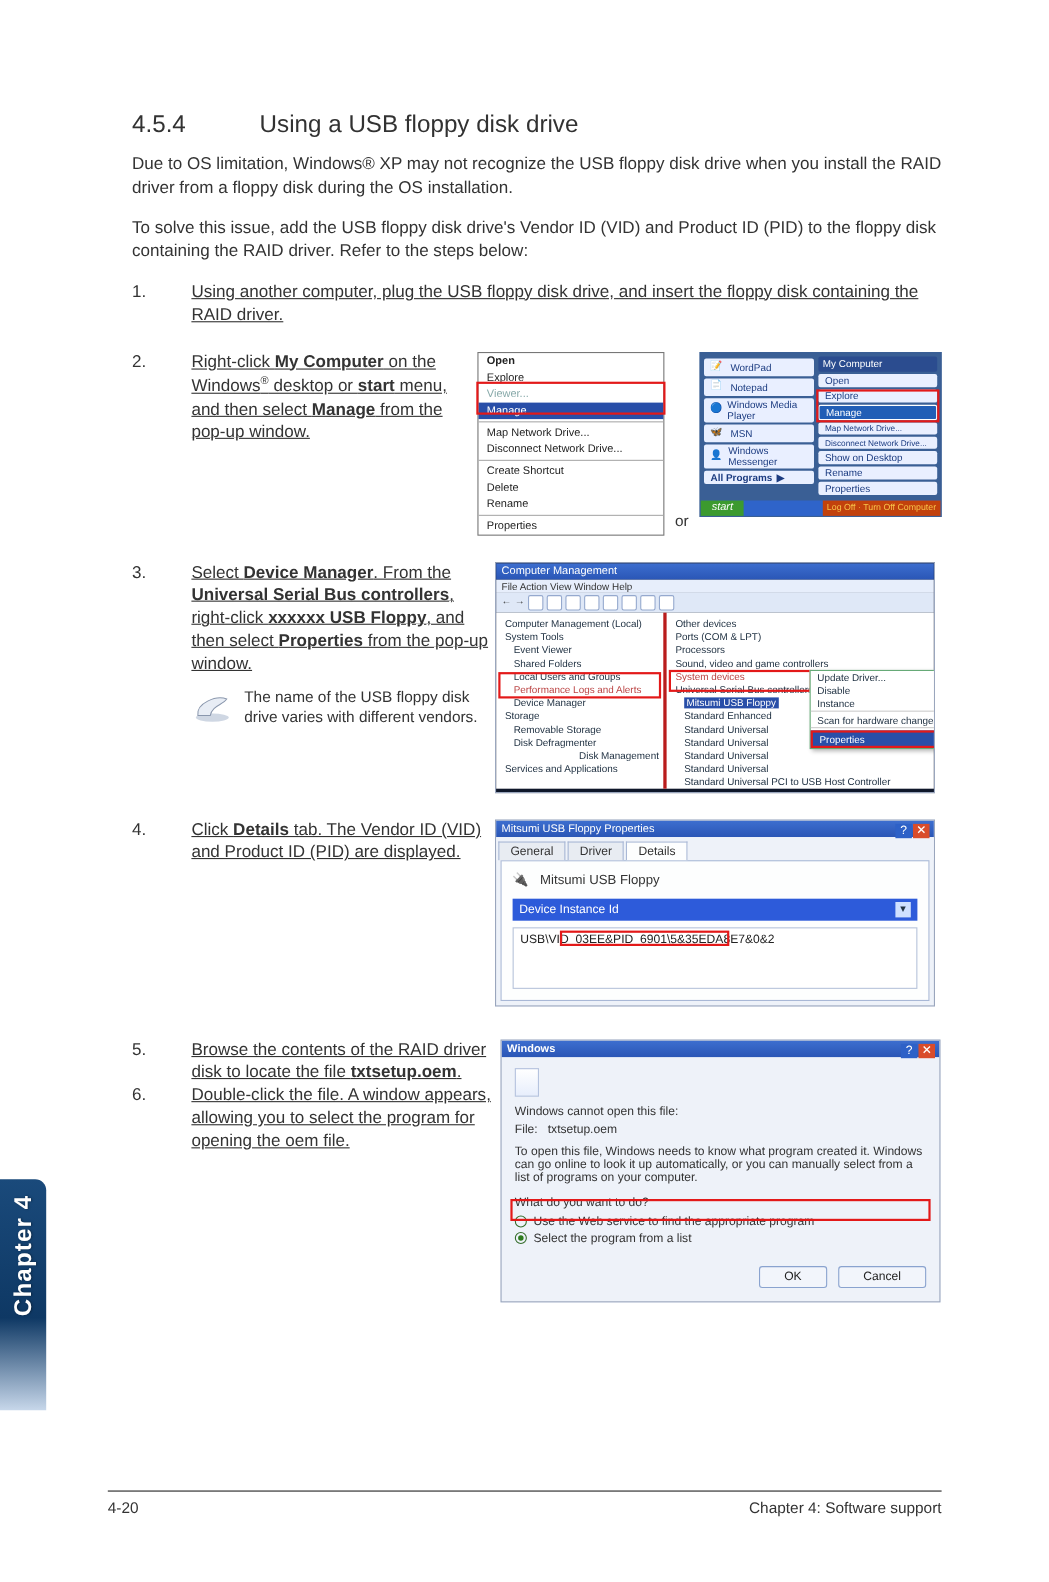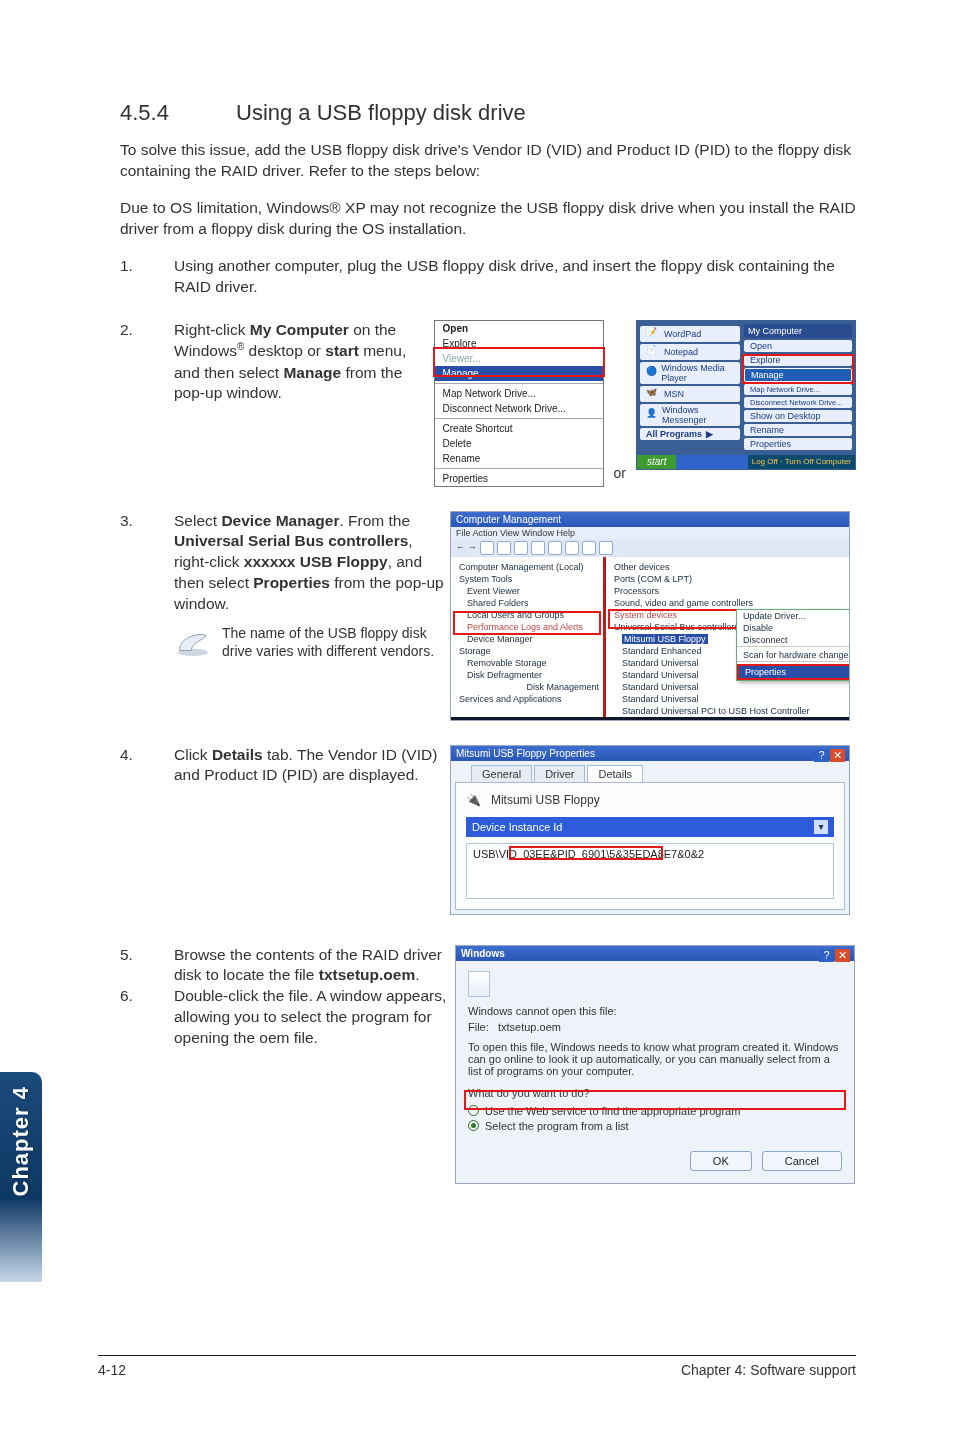--- a/index.html
+++ b/index.html
@@ -29,21 +29,21 @@
     margin-bottom: 16px;
   }
   .step {
     display: flex;
     font-size: 15.5px;
     line-height: 1.35;
     color: #333;
     margin-bottom: 22px;
   }
   .step .num { width: 54px; flex: none; }
-  .step .txt { flex: 1; }
+  .step .txt { flex: 1; text-decoration: underline; }
   .step-row {
     display: flex;
     align-items: flex-start;
     margin-bottom: 24px;
   }
   .step-row .step { flex: 1 1 auto; margin-bottom: 0; }
   .step-row .imgslot { flex: none; }
   .bold { font-weight: bold; }
   .sup { font-size: 10px; vertical-align: super; }
   .note-row {
@@ -91,21 +91,21 @@
     position:relative; padding:3px;
   }
   .panel2 .p2-tile { background:#e9efff; color:#1b3b80; border-radius:2px; padding:1px 6px; margin:2px 0; display:flex; align-items:center; gap:4px; }
   .panel2 .p2-col { display:flex; gap:4px; }
   .panel2 .p2-left { width:100px; }
   .panel2 .p2-right { flex:1; }
   .panel2 .p2-hdr { background:#2b4c8f; padding:2px 4px; border-radius:2px; }
   .panel2 .p2-manage { background:#215eb6; color:#fff; border:1px solid #fff; }
   .panel2 .taskbar { position:absolute; bottom:0; left:0; right:0; height:14px; background:#2f64ca; display:flex; }
   .panel2 .start { background:#3c9a2f; color:#fff; padding:0 10px; font-style:italic; font-size:10px; line-height:14px; }
-  .panel2 .tray { margin-left:auto; background:#0c4a6e; color:#f7c34a; font-size:8px; padding:0 4px; line-height:14px; }
+  .panel2 .tray { margin-left:auto; background:#c2410c; color:#f7c34a; font-size:8px; padding:0 4px; line-height:14px; }
   .or-label { font-size:14px; color:#333; align-self:flex-end; padding:0 4px 6px; }
 
   
   .shot3 {
     width: 400px; height: 210px;
   }
   .shot3 .menubar { background:#e7eefb; color:#333; padding:1px 5px; font-size:9px; }
   .shot3 .toolbar { background:#dfe8f7; padding:2px 5px; display:flex; gap:3px; }
   .shot3 .tbtn { width:14px; height:14px; background:#fff; border:1px solid #95a9ce; border-radius:2px; }
   .shot3 .body3 { display:flex; height:160px; background:#fff; }
@@ -115,21 +115,21 @@
   .shot3 .ctx3 {
     position:absolute; left:130px; top:52px; width:150px; background:#fff; border:1px solid #6a7; font-size:9px;
     box-shadow:2px 2px 4px rgba(0,0,0,.3);
   }
   .shot3 .ctx3 .it { padding:1px 6px; }
   .shot3 .ctx3 .it.props { background:#284ea8; color:#fff; }
   .shot3 .selUSB { background:#284ea8; color:#fff; display:inline-block; padding:0 2px; }
 
   
   .shot4 { width:400px; background:#eef2f9; }
-  .shot4 .tabs { display:flex; gap:2px; padding:4px 20px 0; background:#eef2f9; }
+  .shot4 .tabs { display:flex; gap:2px; padding:4px 2px 0; background:#eef2f9; }
   .shot4 .tab { background:#e8ecf2; border:1px solid #a9b8d6; border-bottom:none; padding:2px 10px; font-size:11px; color:#333; }
   .shot4 .tab.active { background:#fdfefe; }
   .shot4 .panel4 { background:#fdfefe; margin:0 4px 4px; border:1px solid #a9b8d6; padding:10px; }
   .shot4 .row4 { display:flex; align-items:center; gap:10px; margin-bottom:10px; font-size:12px; }
   .shot4 .sel4 { background:#2d5bda; color:#fff; padding:3px 6px; font-size:11px; display:flex; justify-content:space-between; align-items:center; }
   .shot4 .sel4 .chev { width:14px;height:14px;background:#cfe0ff;color:#234; text-align:center; font-size:10px; line-height:14px; }
   .shot4 .out4 { background:#fff; border:1px solid #b7c4db; padding:4px 6px; margin-top:6px; height:56px; font-size:11px; font-family:Verdana,Arial,sans-serif; color:#222; }
   .shot4 .highlight-usb { position:relative; }
   .shot4 .usb-red { position:absolute; left:42px; top:2px; width:154px; height:14px; border:2px solid #e31919; pointer-events:none; }
   .shot4 .closebtns { position:absolute; right:4px; top:3px; display:flex; gap:1px; }
@@ -197,22 +197,22 @@
 </style>
 </head>
 <body>
 
 <div class="page">
 
   <h2 class="sec-heading">
     <span class="sec-number">4.5.4</span><span>Using a USB floppy disk drive</span>
   </h2>
 
+  <p class="para">Due to OS limitation, Windows® XP may not recognize the USB floppy disk drive when you install the RAID driver from a floppy disk during the OS installation.</p>
   <p class="para">To solve this issue, add the USB floppy disk drive's Vendor ID (VID) and Product ID (PID) to the floppy disk containing the RAID driver. Refer to the steps below:</p>
-  <p class="para">Due to OS limitation, Windows® XP may not recognize the USB floppy disk drive when you install the RAID driver from a floppy disk during the OS installation.</p>
 
   <div class="step">
     <div class="num">1.</div>
     <div class="txt">Using another computer, plug the USB floppy disk drive, and insert the floppy disk containing the RAID driver.</div>
   </div>
 
   <div class="step-row">
     <div class="step" style="max-width:320px;">
       <div class="num">2.</div>
       <div class="txt">
@@ -347,21 +347,21 @@
             <div class="ln" style="padding-left:12px;">Standard Universal</div>
             <div class="ln" style="padding-left:12px;">Standard Universal</div>
             <div class="ln" style="padding-left:12px;">Standard Universal</div>
             <div class="ln" style="padding-left:12px;">Standard Universal PCI to USB Host Controller</div>
             <div class="ln" style="padding-left:12px;">USB Mass Storage Device</div>
 
             <div class="hl-redbox" style="left:2px; top:52px; width:130px; height:20px;"></div>
             <div class="ctx3">
               <div class="it">Update Driver...</div>
               <div class="it">Disable</div>
-              <div class="it">Disconnect</div>
+              <div class="it">Instance</div>
               <div class="it" style="border-top:1px solid #ccc;"></div>
               <div class="it">Scan for hardware changes</div>
               <div class="it" style="border-top:1px solid #ccc;"></div>
               <div class="it props hl-red">Properties</div>
             </div>
           </div>
         </div>
       </div>
     </div>
   </div>
@@ -455,15 +455,15 @@
   </div>
 
 </div>
 
 <div class="sidetab">
   <span>Chapter 4</span>
 </div>
 
 <div class="footer-rule"></div>
 <div class="footer">
-  <span>4-12</span>
+  <span>4-20</span>
   <span>Chapter 4: Software support</span>
 </div>
 
 </body></html>

